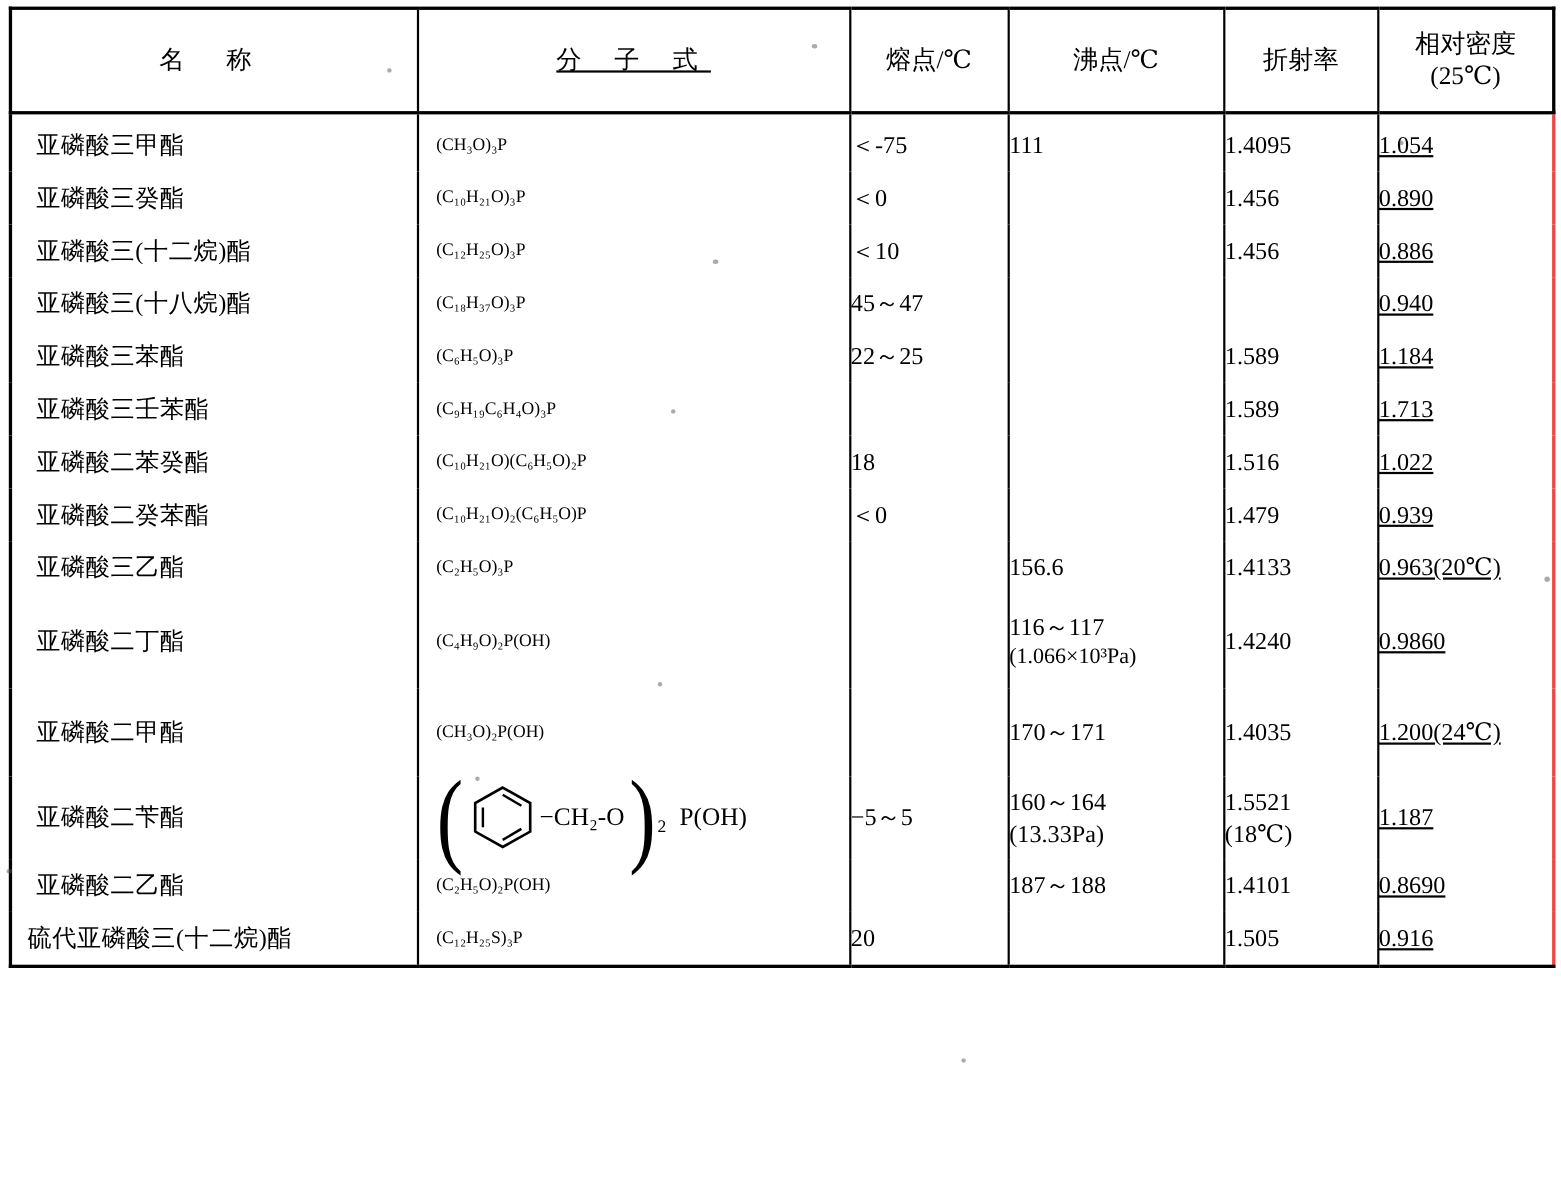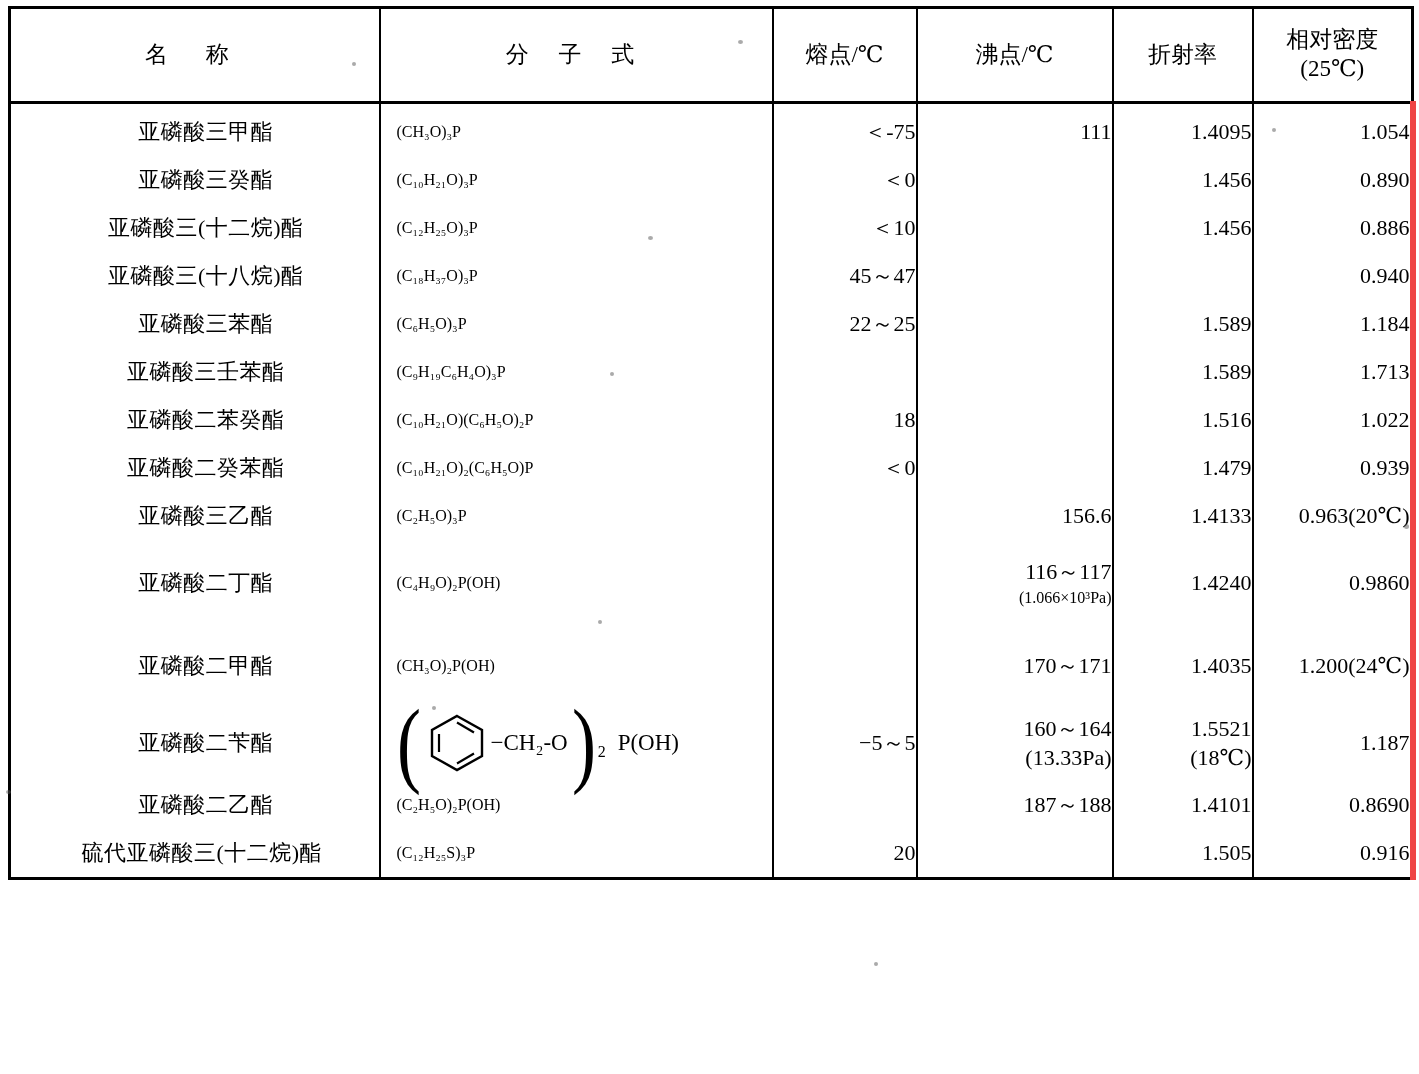--- a/index.html
+++ b/index.html
@@ -48,42 +48,42 @@
     text-align: center;
     line-height: 1.25;
     font-size: 23px;
   }
   table.chem tr.head th.first { border-left: 3px solid #000; }
   table.chem tr.head th.last  { border-right: 3px solid #000; }
 
   table.chem tbody td { height: 48px; }
   table.chem tbody td.name {
     border-left: 3px solid #000;
-    text-align: center;
+    text-align: left;
     padding-left: 22px;
     font-size: 22px;
     letter-spacing: 0.5px;
   }
   table.chem tbody td.formula {
     text-align: left;
     padding-left: 16px;
     font-size: 16px;
   }
   table.chem tbody td.num {
-    text-align: right;
+    text-align: left;
     font-size: 22px;
   }
-  table.chem tbody td.last { border-right: 6px solid #ef4444; }
+  table.chem tbody td.last { border-right: 3px solid #ef4444; text-decoration: underline; }
   table.chem tbody tr:first-child td { padding-top: 4px; }
   table.chem tbody tr.lastrow td { border-bottom: 3px solid #000; }
 
   .sp-wide { letter-spacing: 16px; }
-  .sp-med  { letter-spacing: 12px; }
+  .sp-med  { letter-spacing: 12px; text-decoration: underline; }
   .two-line { line-height: 1.35; }
-  .small-note { font-size: 16px; }
+  .small-note { font-size: 20px; }
 
   
   tr.tall td { height: 150px; }
   .benzyl {
     display: flex;
     align-items: center;
     justify-content: flex-start;
     padding-left: 12px;
     font-size: 23px;
     white-space: nowrap;

